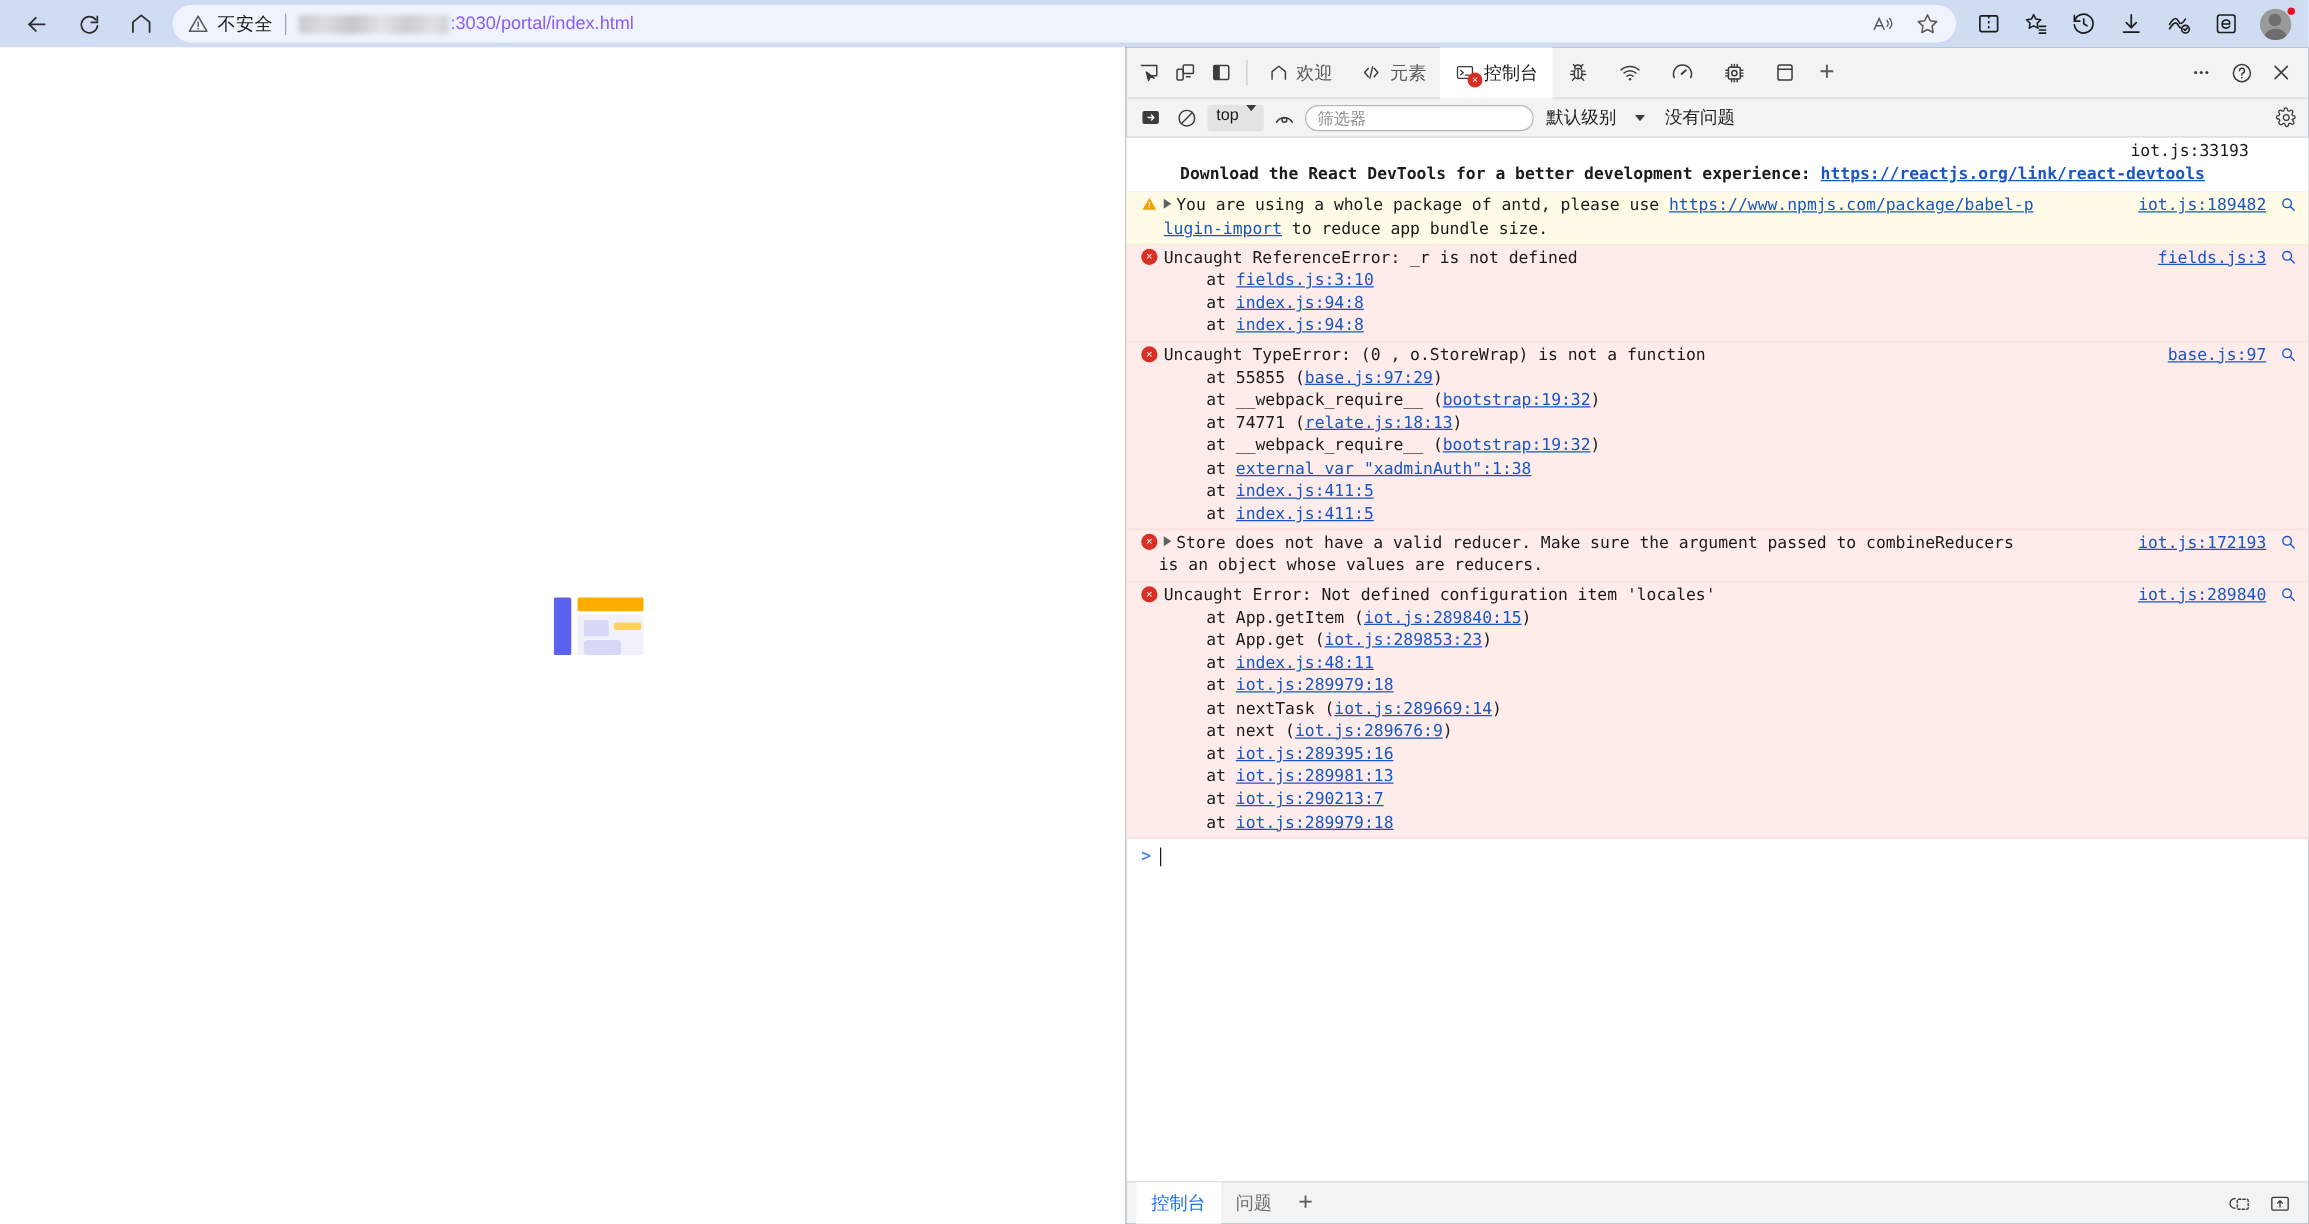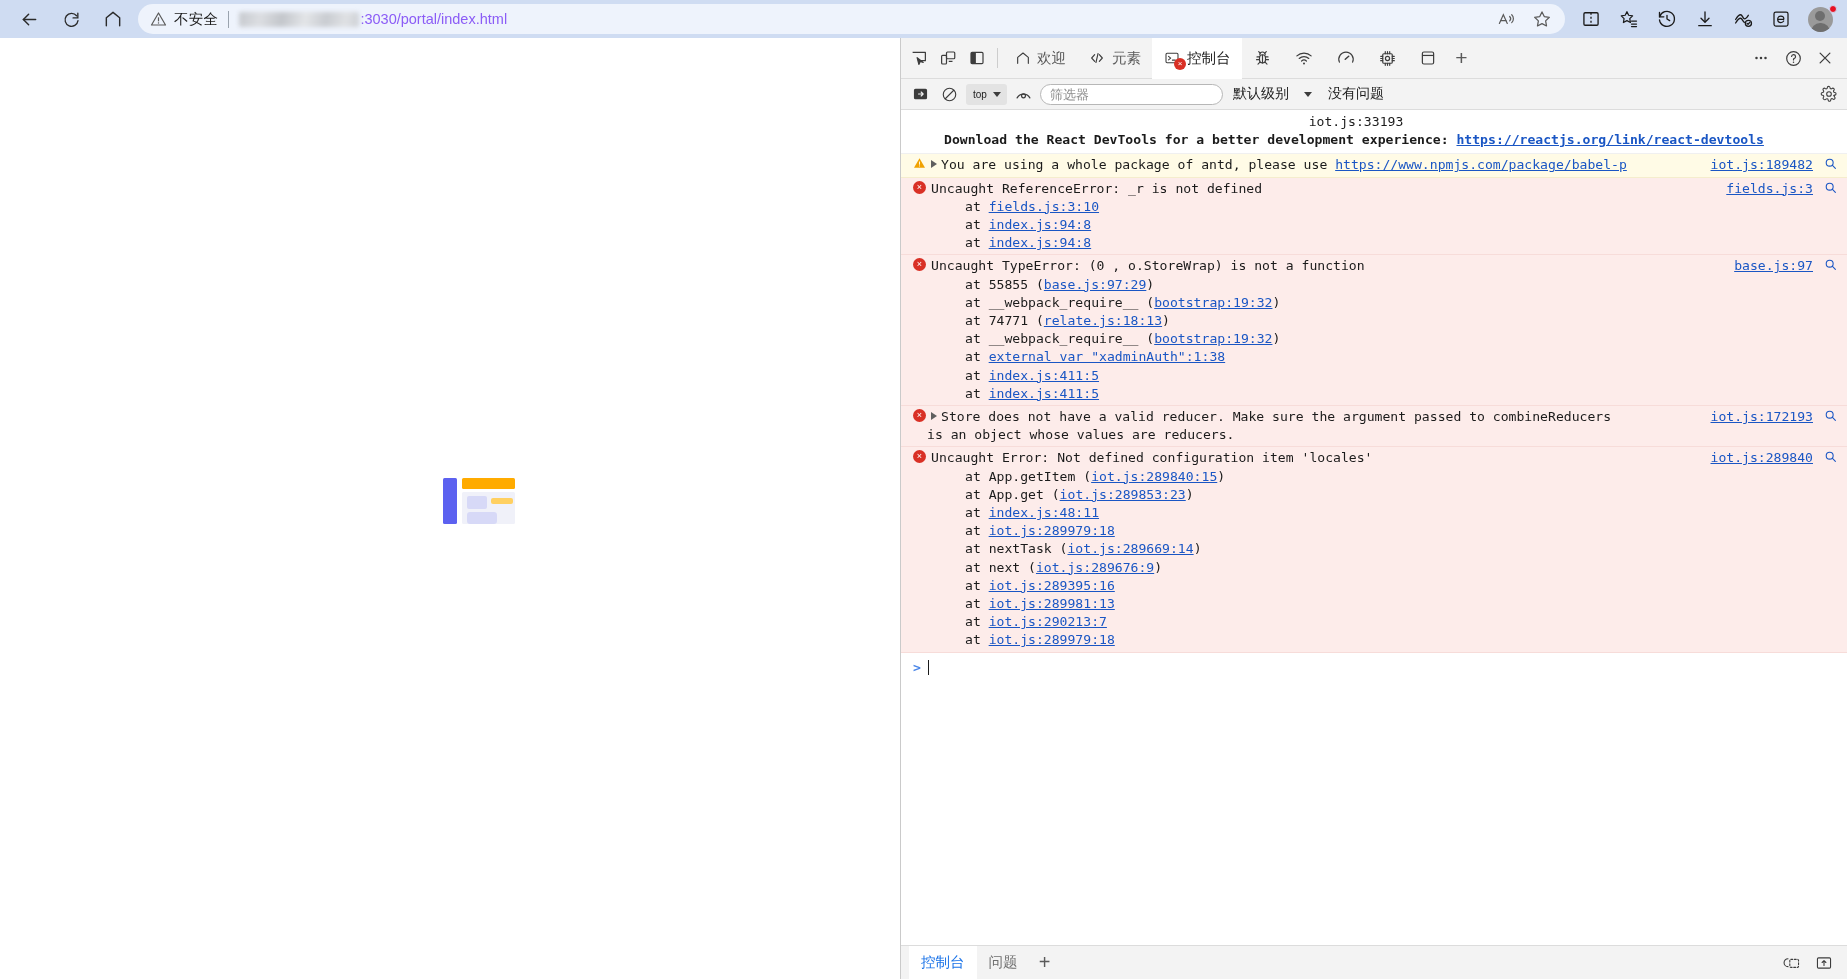--- a/index.html
+++ b/index.html
@@ -132,24 +132,24 @@
     background: #f3f3f3;
     border-bottom: 1px solid #dcdcdc;
     display: flex; align-items: center; gap: 4px;
     padding: 0 6px 0 7px;
   }
   .fb-icon {
     width: 25px; height: 23px; border-radius: 3px;
     display: flex; align-items: center; justify-content: center; color: #3c3c3c; flex: none;
   }
   .ctx-select {
-    display: flex; align-items: center; gap: 6px;
+    display: flex; align-items: flex-start; gap: 6px;
     background: #e3e3e3; border-radius: 3px;
     height: 21px; padding: 0 6px 0 7px;
-    font-size: 10px; color: #1b1b1b; flex: none;
+    font-size: 13px; color: #1b1b1b; flex: none;
   }
   .caret { width: 0; height: 0; border-left: 4.5px solid transparent; border-right: 4.5px solid transparent; border-top: 5.5px solid #3c3c3c; }
   #filter-input {
     flex: none; width: 183px; height: 21px;
     border: 1px solid #b7b7b7; border-radius: 11px;
     background: #fff; padding: 0 9px;
     font-size: 13px; color: #1b1b1b;
     font-family: "Liberation Sans", sans-serif;
     outline: none;
   }
@@ -200,21 +200,21 @@
     font-size: 13.1px; cursor: pointer; white-space: nowrap;
   }
   .src-link.plain { right: 12px; }
   .magnifier { position: absolute; right: 10px; top: 3px; color: #1a56c4; }
   .stack-line { display: block; padding-left: 52px; white-space: pre; }
   .wrap2 { display: block; padding-left: 18px; }
   .wrap-narrow { display: block; padding-left: 14px; }
 
   
   .msg.react { padding-top: 3px; padding-bottom: 4px; }
-  .react-head { display: block; text-align: center; padding-right: 14px; }
+  .react-head { display: block; text-align: right; padding-right: 14px; }
   .react-body { display: block; text-align: center; font-weight: bold; padding-right: 18px; }
 
   
   #console-prompt {
     display: flex; align-items: flex-start; gap: 7px;
     padding: 6px 12px 0 12px;
     font-family: "DejaVu Sans Mono", "Liberation Mono", monospace;
     font-size: 13.1px;
   }
   .prompt-arrow { color: #4a86e8; font-weight: bold; }
@@ -526,20 +526,21 @@
       <span class="msg-main">
         <span class="icon-slot">
           <svg class="mini-warn" viewBox="0 0 24 24">
               <path d="M12 2.5L1 21.5h22L12 2.5z" fill="#f0a202"></path>
               <rect x="11.1" y="9" width="1.8" height="6.4" fill="#fff"></rect>
               <rect x="11.1" y="17" width="1.8" height="1.9" fill="#fff"></rect>
             </svg>
         </span>
         <span class="disclosure"></span><span>You are using a whole package of antd, please use </span><a class="clink">https://www.npmjs.com/package/babel-p</a>
       </span>
+      <span class="wrap2"><a class="clink">lugin-import</a><span> to reduce app bundle size.</span></span>
       <a class="src-link">iot.js:189482</a>
       <span class="magnifier">
         <svg width="13" height="13" viewBox="0 0 24 24" fill="none" stroke="#1a56c4" stroke-width="2">
             <circle cx="10.5" cy="10.5" r="6.4"></circle>
             <path d="M15.2 15.2L21 21" stroke-linecap="round"></path>
           </svg>
       </span>
     </div>
 
 

